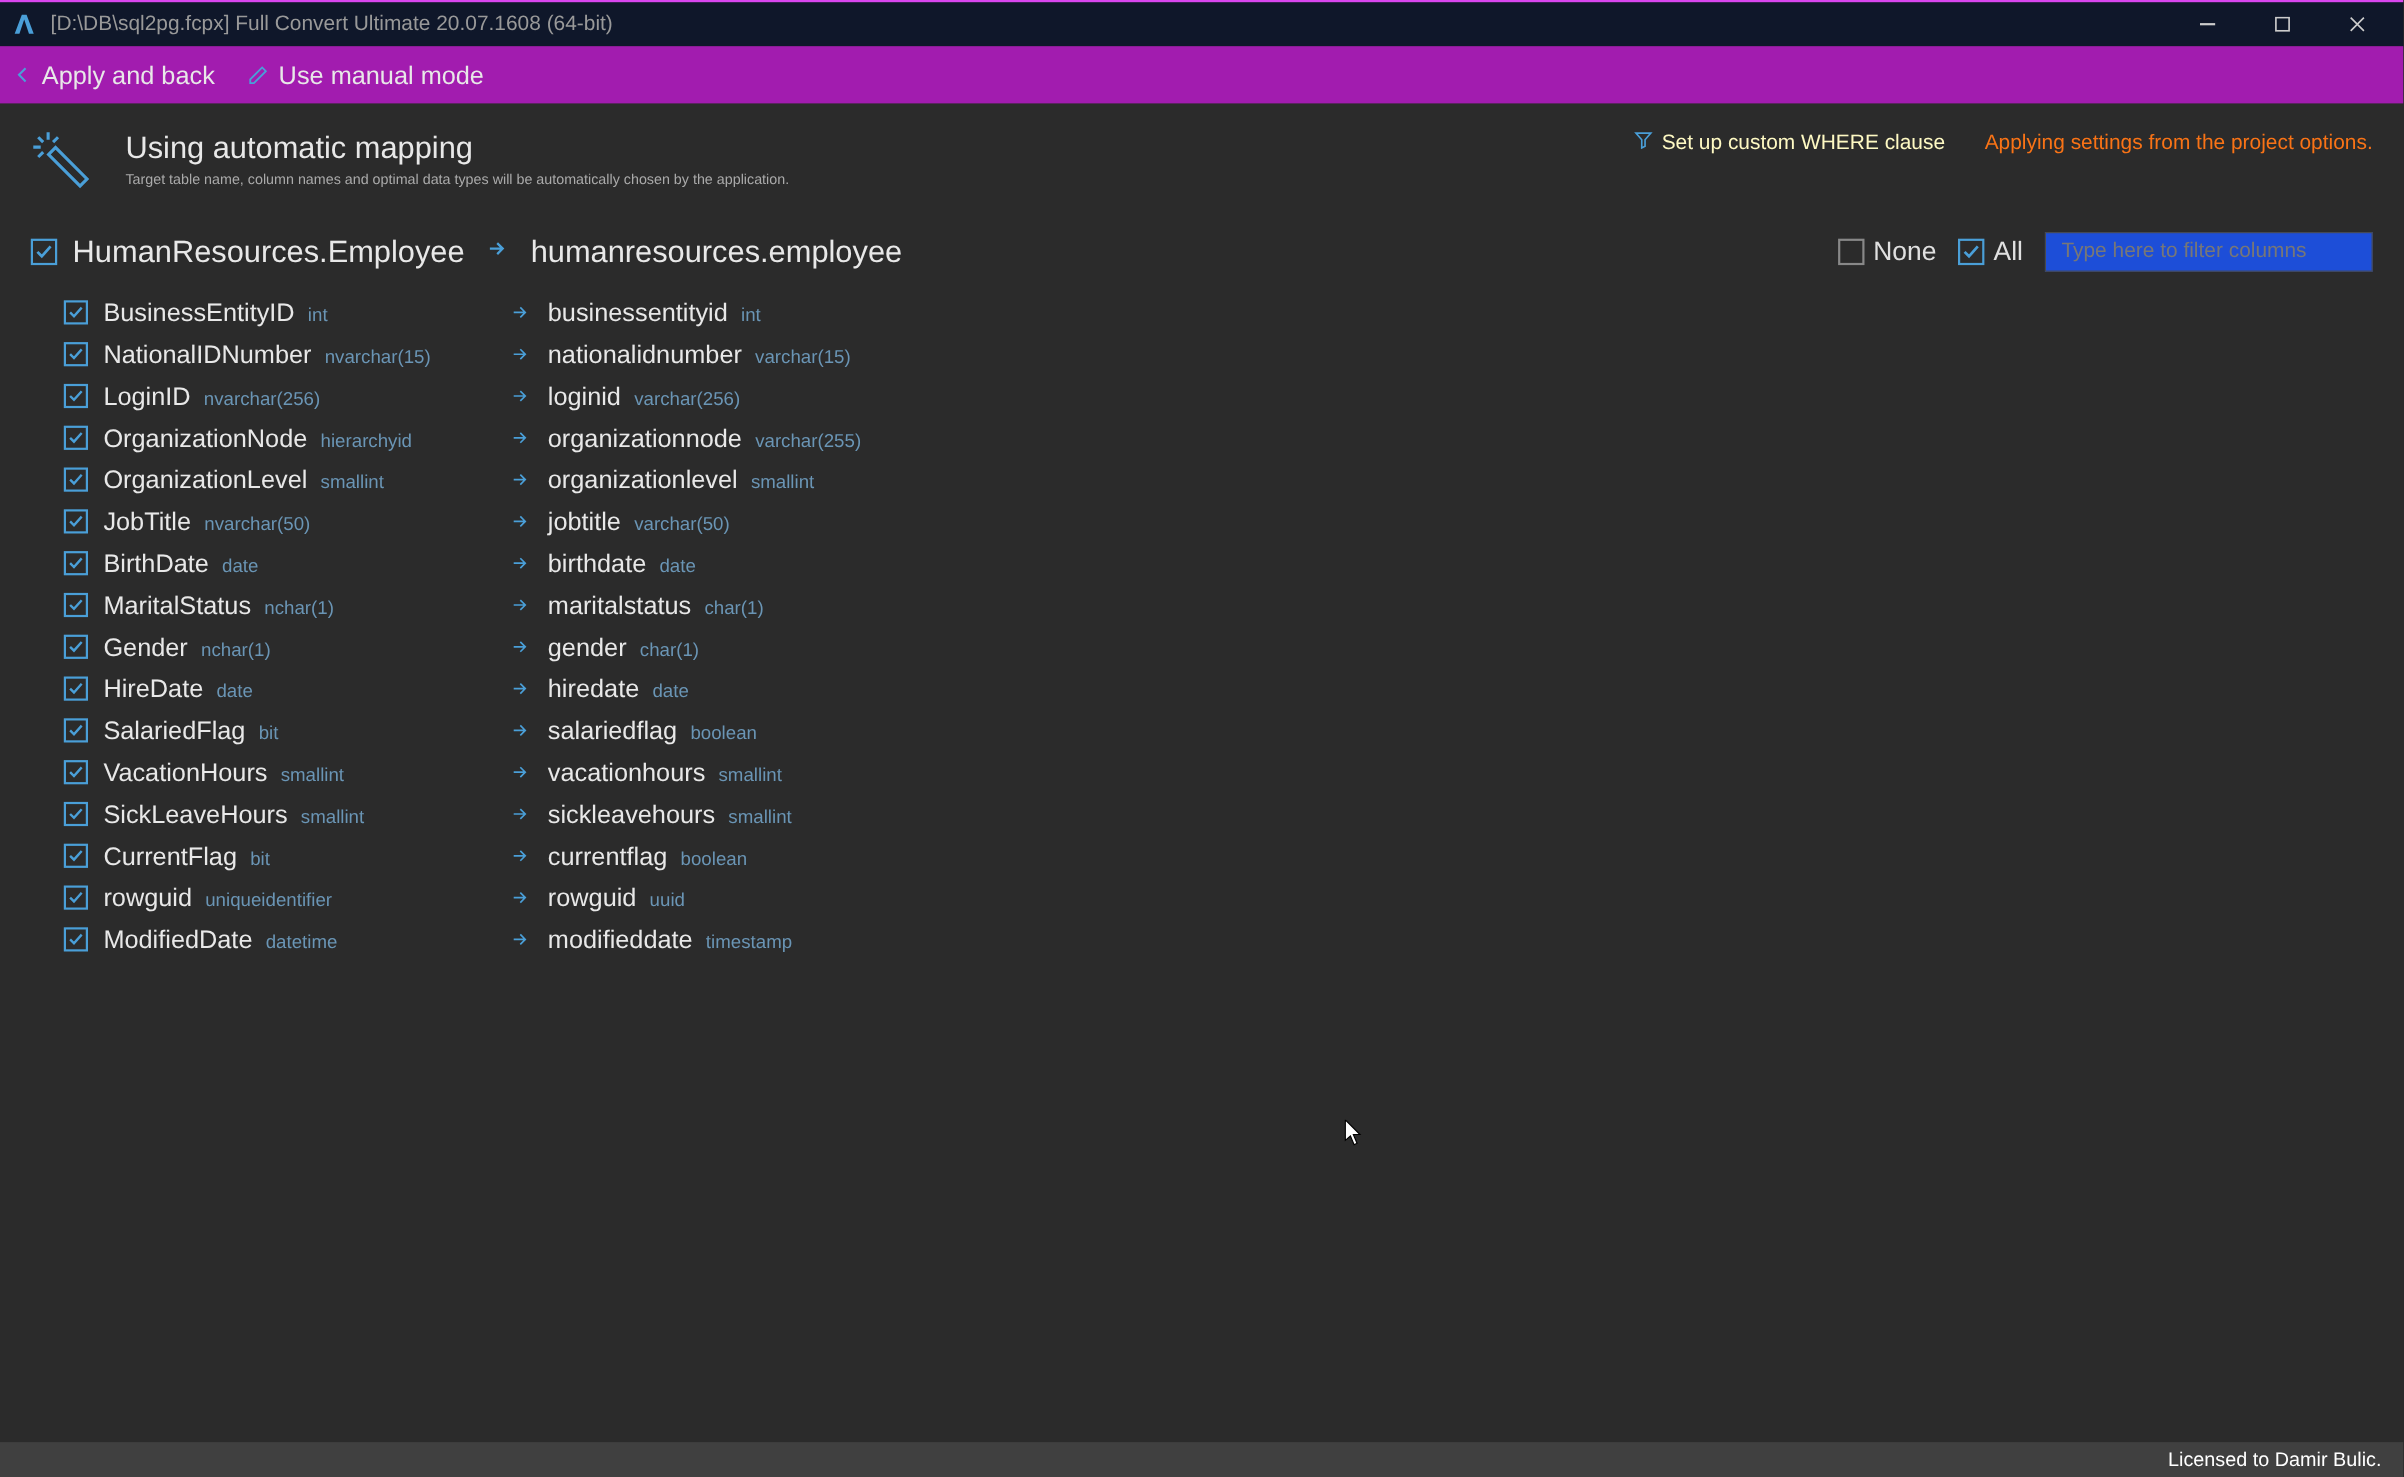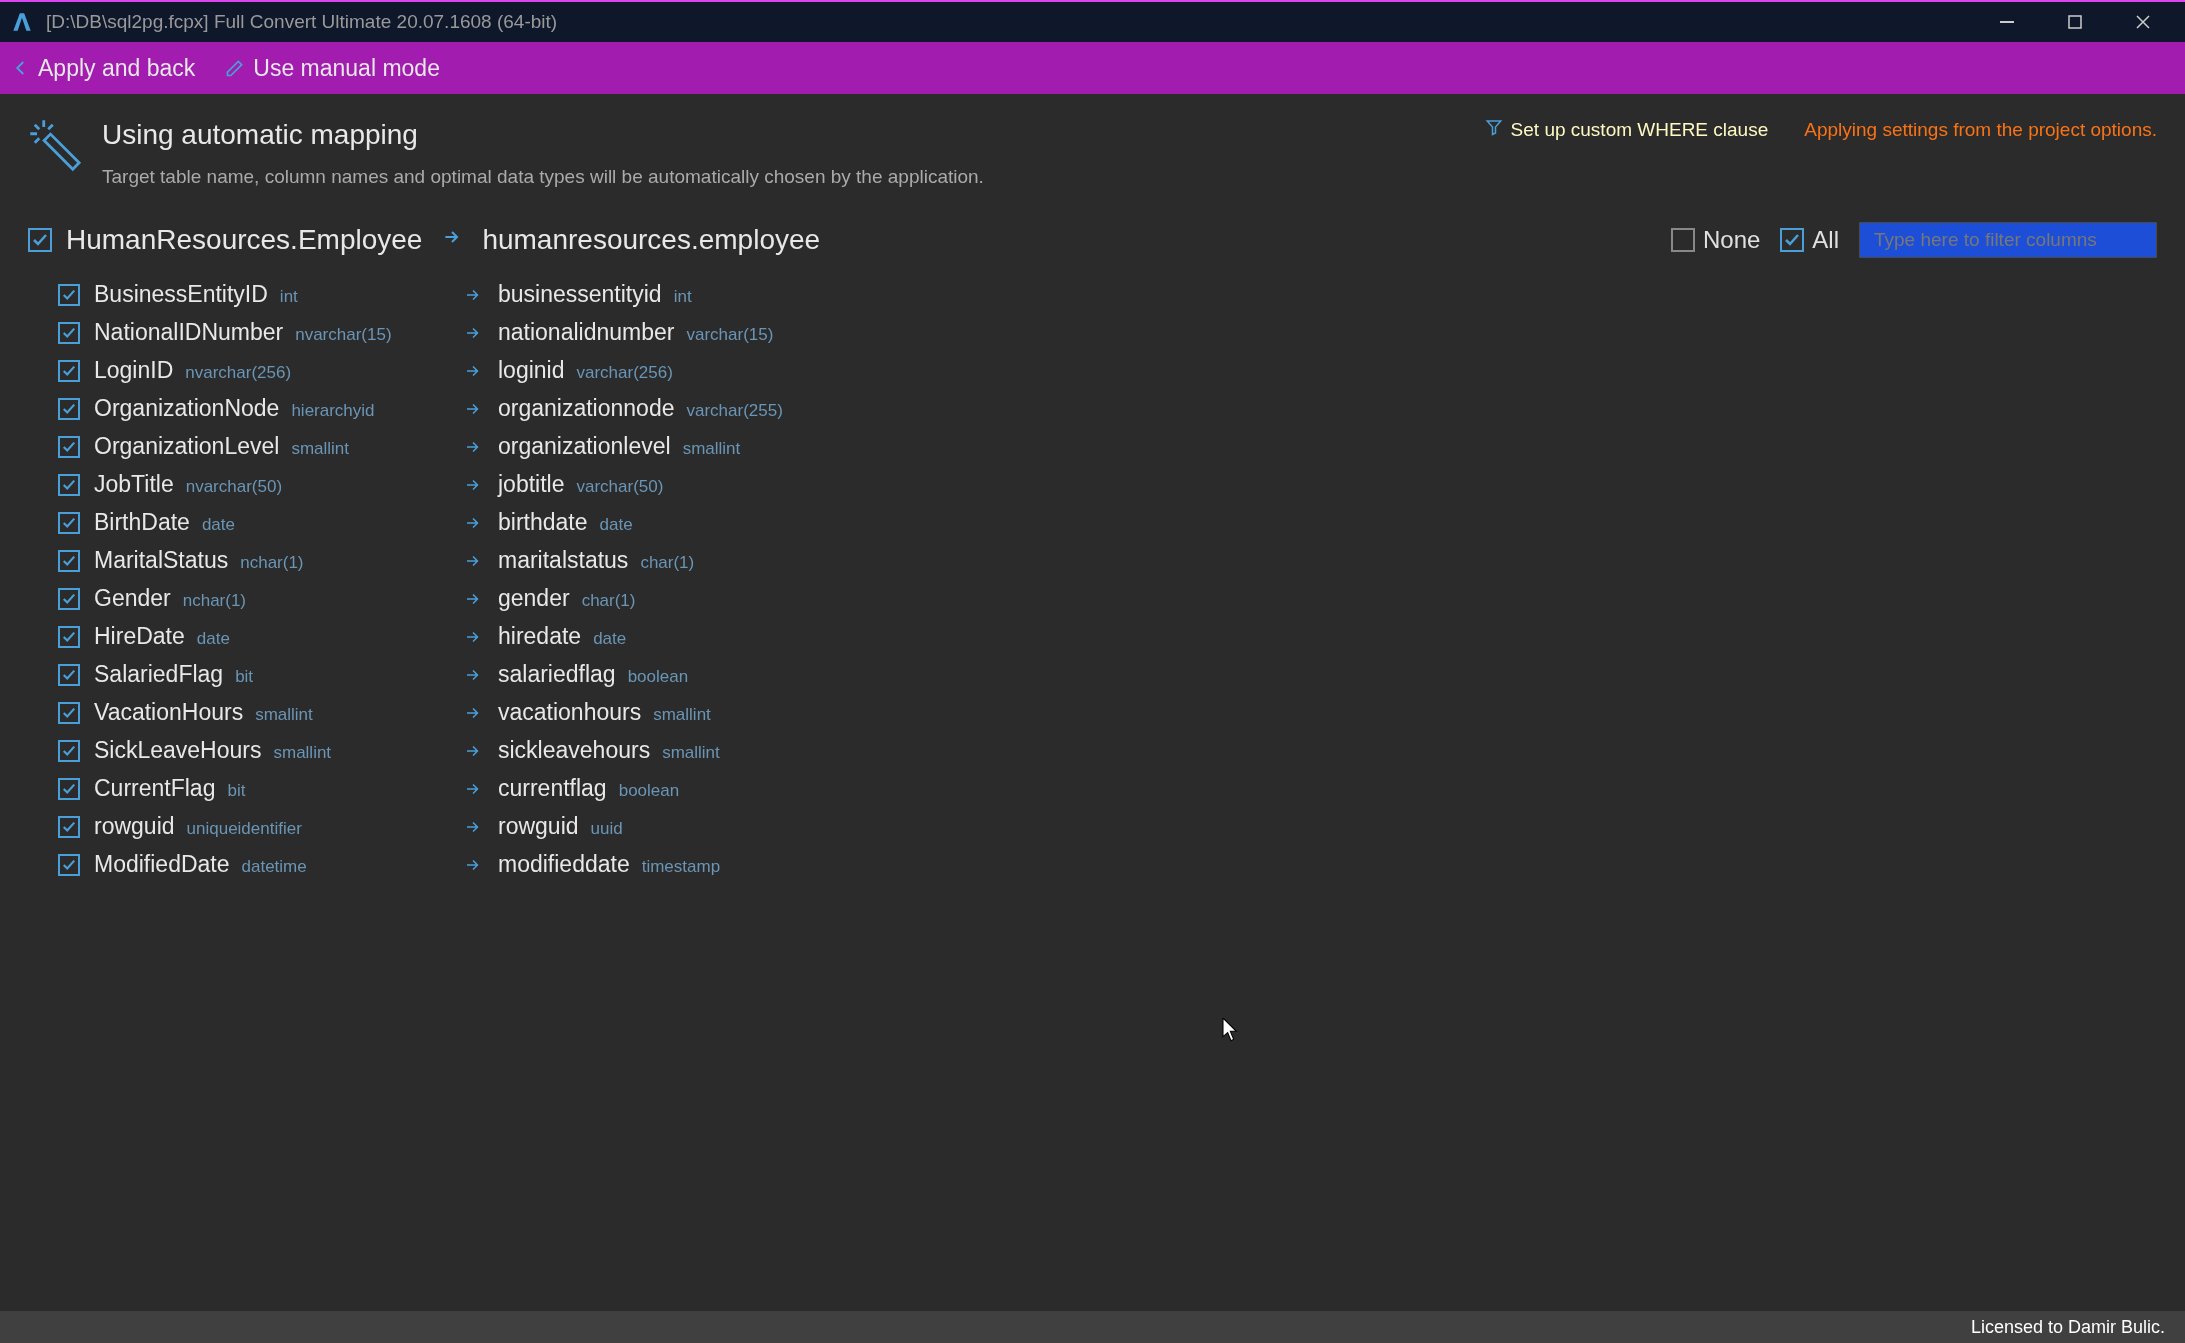--- a/index.html
+++ b/index.html
@@ -60,32 +60,32 @@
   color: #e8e8e8;
   cursor: pointer;
 }
 .tb-icon { color: #4a9fd8; display: flex; align-items: center; }
 .header-section {
   padding: 24px 28px 18px 28px;
   display: flex;
   align-items: flex-start;
   justify-content: space-between;
 }
-.header-left { display: flex; gap: 20px; align-items: flex-start; }
+.header-left { display: flex; gap: 32px; align-items: flex-start; }
 .wand-icon { color: #4a9fd8; }
 .header-titles h2 {
   font-weight: 400;
   font-size: 28px;
   color: #e8e8e8;
   line-height: 1.2;
 }
 .header-titles p {
-  font-size: 19px;
+  font-size: 13px;
   color: #aaa;
-  margin-top: 14px;
+  margin-top: 3px;
 }
 .header-right {
   display: flex;
   align-items: center;
   gap: 36px;
   font-size: 19px;
 }
 .where-link {
   display: flex;
   align-items: center;

